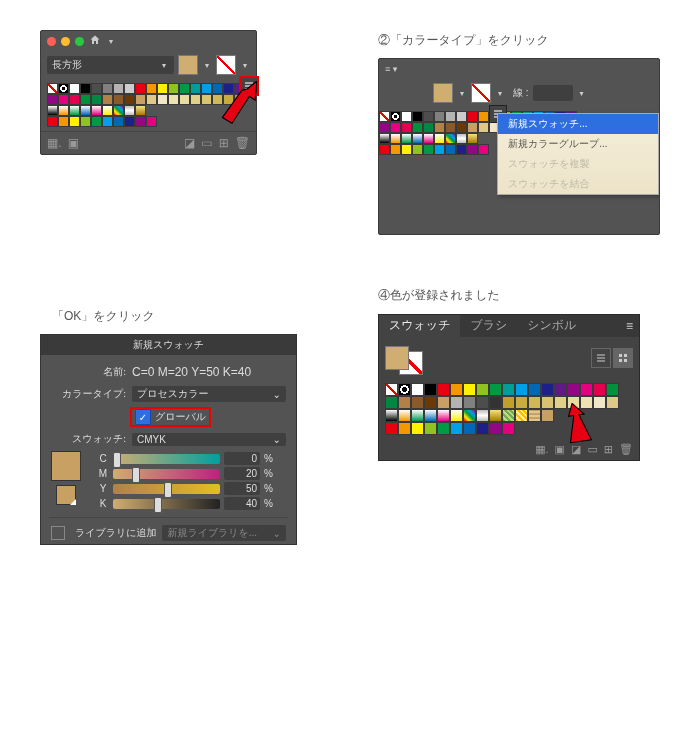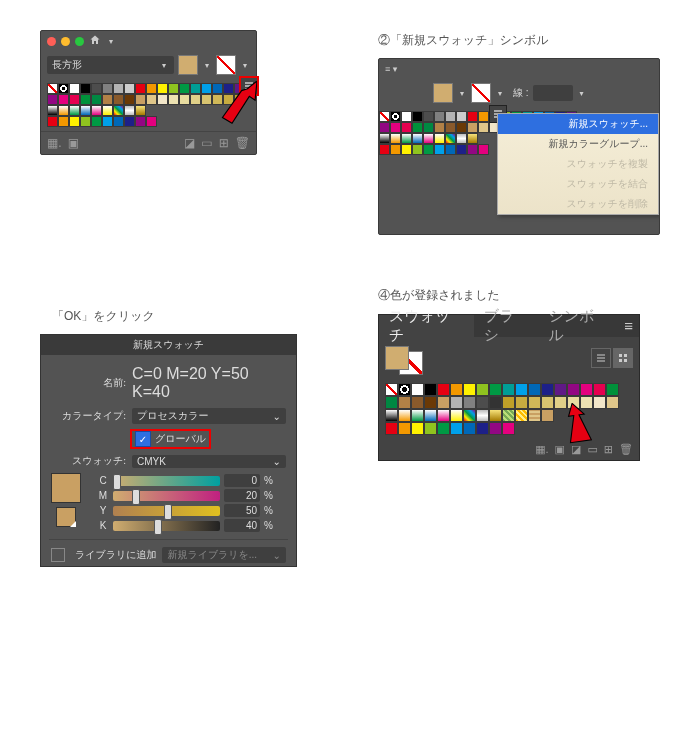--- a/index.html
+++ b/index.html
@@ -103,42 +103,42 @@
   
   .dialog {
     background:#535353; color:#ddd; width:255px;
     border:1px solid #333; font-size:10px;
   }
   .dialog-title{
     text-align:center; background:#3a3a3a; padding:3px 0; font-size:10px; color:#ddd;
   }
   .dlg-row{display:flex;align-items:center;gap:6px;padding:3px 10px;}
   .dlg-label{width:75px;text-align:right;font-family:Liberation Serif, serif;}
-  .dlg-input{flex:1;background:#535353;border:none;color:#ddd;font-size:16px;padding:1px 0;}
+  .dlg-input{flex:1;background:#535353;border:none;color:#ddd;font-size:12px;padding:1px 0;}
   .dlg-select{flex:1;background:#3f3f3f;color:#ddd;font-size:10px;padding:1px 5px;border-radius:2px;display:flex;justify-content:space-between;align-items:center;}
   .checkbox{width:14px;height:14px;background:#2e6fe0;border:1px solid #1a4aa0;display:flex;align-items:center;justify-content:center;color:#fff;font-size:10px;}
   .emptycheck{width:12px;height:12px;border:1px solid #888;margin-right:4px;}
   .slider-row{display:flex;align-items:center;gap:4px;padding:1px 10px;}
   .slider-row .lab{width:12px;text-align:center;}
   .slider{flex:1;height:10px;border-radius:2px;position:relative;}
   .slider.cyan{background:linear-gradient(90deg,#d0ad70,#00a0a0);}
   .slider.magenta{background:linear-gradient(90deg,#d0ad70,#c02080);}
   .slider.yellow{background:linear-gradient(90deg,#b08050,#e0c020);}
   .slider.black{background:linear-gradient(90deg,#d0ad70,#222);}
   .slider .knob{position:absolute;top:-2px;width:6px;height:14px;background:#ddd;border:1px solid #555;border-radius:2px;}
   .valbox{width:30px;background:#3f3f3f;color:#ddd;text-align:right;padding:1px 3px;border-radius:2px;font-size:10px;}
   .pct{width:12px;}
   .dlg-buttons{display:flex;justify-content:flex-end;gap:8px;padding:8px 10px;}
   .btn{border:1px solid #888;border-radius:14px;padding:3px 14px;background:transparent;color:#ddd;font-size:10px;}
   .btn.ok{border:1.5px solid #ddd;}
   .divider{height:1px;background:#444;margin:4px 8px;}
 
   
   .panel4{background:#434343;border:1px solid #2a2a2a;}
-  .tabs{display:flex;align-items:center;background:#383838;height:22px;font-size:15px;color:#aaa;}
+  .tabs{display:flex;align-items:center;background:#383838;height:22px;font-size:12px;color:#aaa;}
   .tab{padding:0 10px;height:100%;display:flex;align-items:center;}
   .tab.active{background:#434343;color:#eee;}
   .panel4 .toolbar{display:flex;justify-content:space-between;align-items:center;padding:4px 6px;}
   .view-toggles{display:flex;gap:2px;}
   .vt{width:18px;height:18px;border:1px solid #666;display:flex;align-items:center;justify-content:center;}
   .vt.active{background:#666;}
   .panel4 .footerbar{display:flex;justify-content:flex-end;gap:6px;padding:4px 6px;color:#999;}
   .footerbar span{font-size:11px;}
 
   .rel{position:relative;}
@@ -258,21 +258,21 @@
     </div>
 
     <svg class="arrow" style="top:50px;left:168px;" viewBox="0 0 50 50">
       <polygon points="40,8 50,0 48,20 42,16 24,44 14,38 34,10" fill="#e60012" stroke="#000" stroke-width="1.2"></polygon>
     </svg>
   </div>
 </div>
 
 <div class="step">
   <div class="step-caption">
-    <span>②「新規スウォッチ」シンボル</span>
+    <span>②「カラータイプ」をクリック</span>
   </div>
   <div class="panel rel" style="width:280px;height:175px;overflow:hidden;">
     <div class="titlebar" style="justify-content:flex-start;">
       <span style="color:#ccc;font-size:9px;">≡ ▾</span>
     </div>
     <div class="toolbar-row" style="padding-left:0;">
       <div style="width:50px;"></div>
       <div class="fill-chip"></div>
       <span class="chev">▾</span>
       <div class="none-chip"></div>
@@ -346,26 +346,25 @@
             <div class="sw" style="background: rgb(228, 0, 127);"></div>
           </div>
         </div>
 
     <div class="hamburger-btn" style="top:46px;left:110px;">
       <svg width="10" height="10" viewBox="0 0 10 10">
             <path stroke="#ccc" stroke-width="1.3" d="M1 2h8M1 5h8M1 8h8"></path>
           </svg>
     </div>
 
-    <div class="context-menu" style="top:54px;left:118px;text-align:right;">
+    <div class="context-menu" style="top:54px;left:118px;">
       <div class="mi sel">新規スウォッチ...</div>
       <div class="mi">新規カラーグループ...</div>
       <div class="mi dis">スウォッチを複製</div>
       <div class="mi dis">スウォッチを結合</div>
-      <div class="mi dis">スウォッチを削除</div>
     </div>
   </div>
 </div>
 
 <div class="step">
   <div class="step-caption">
     <br>
     <span>　「OK」をクリック</span>
   </div>
   <div class="dialog">

